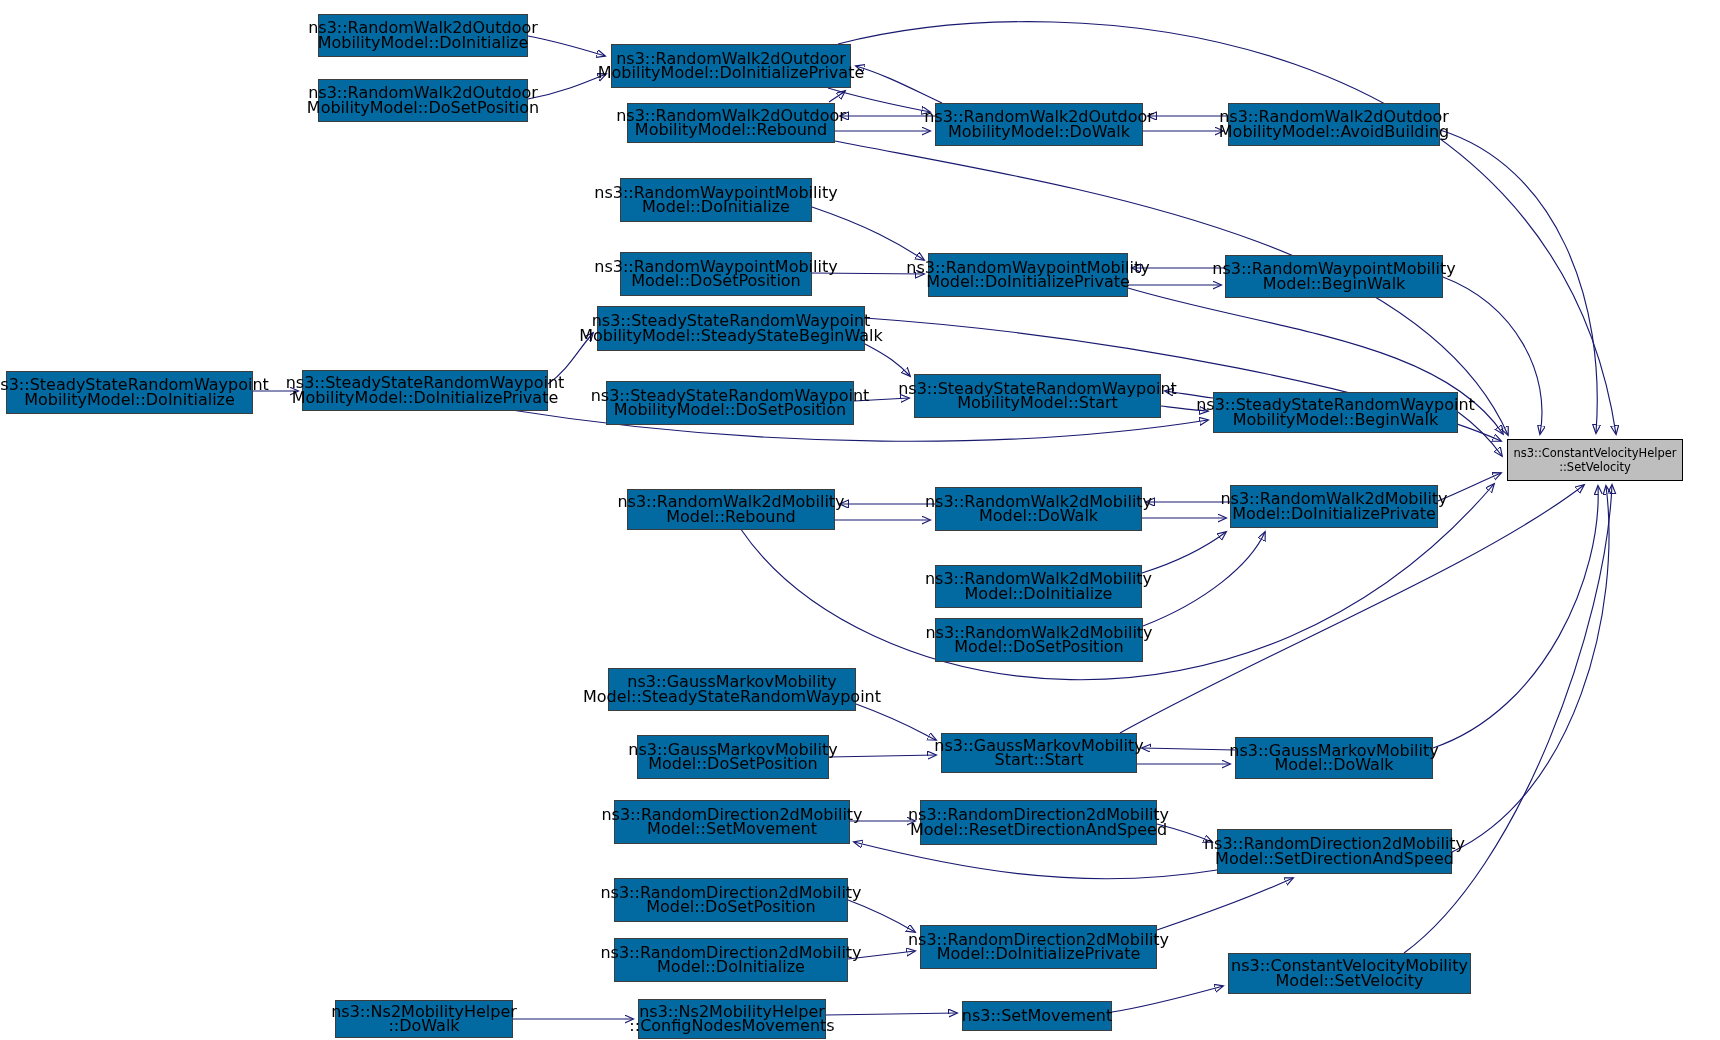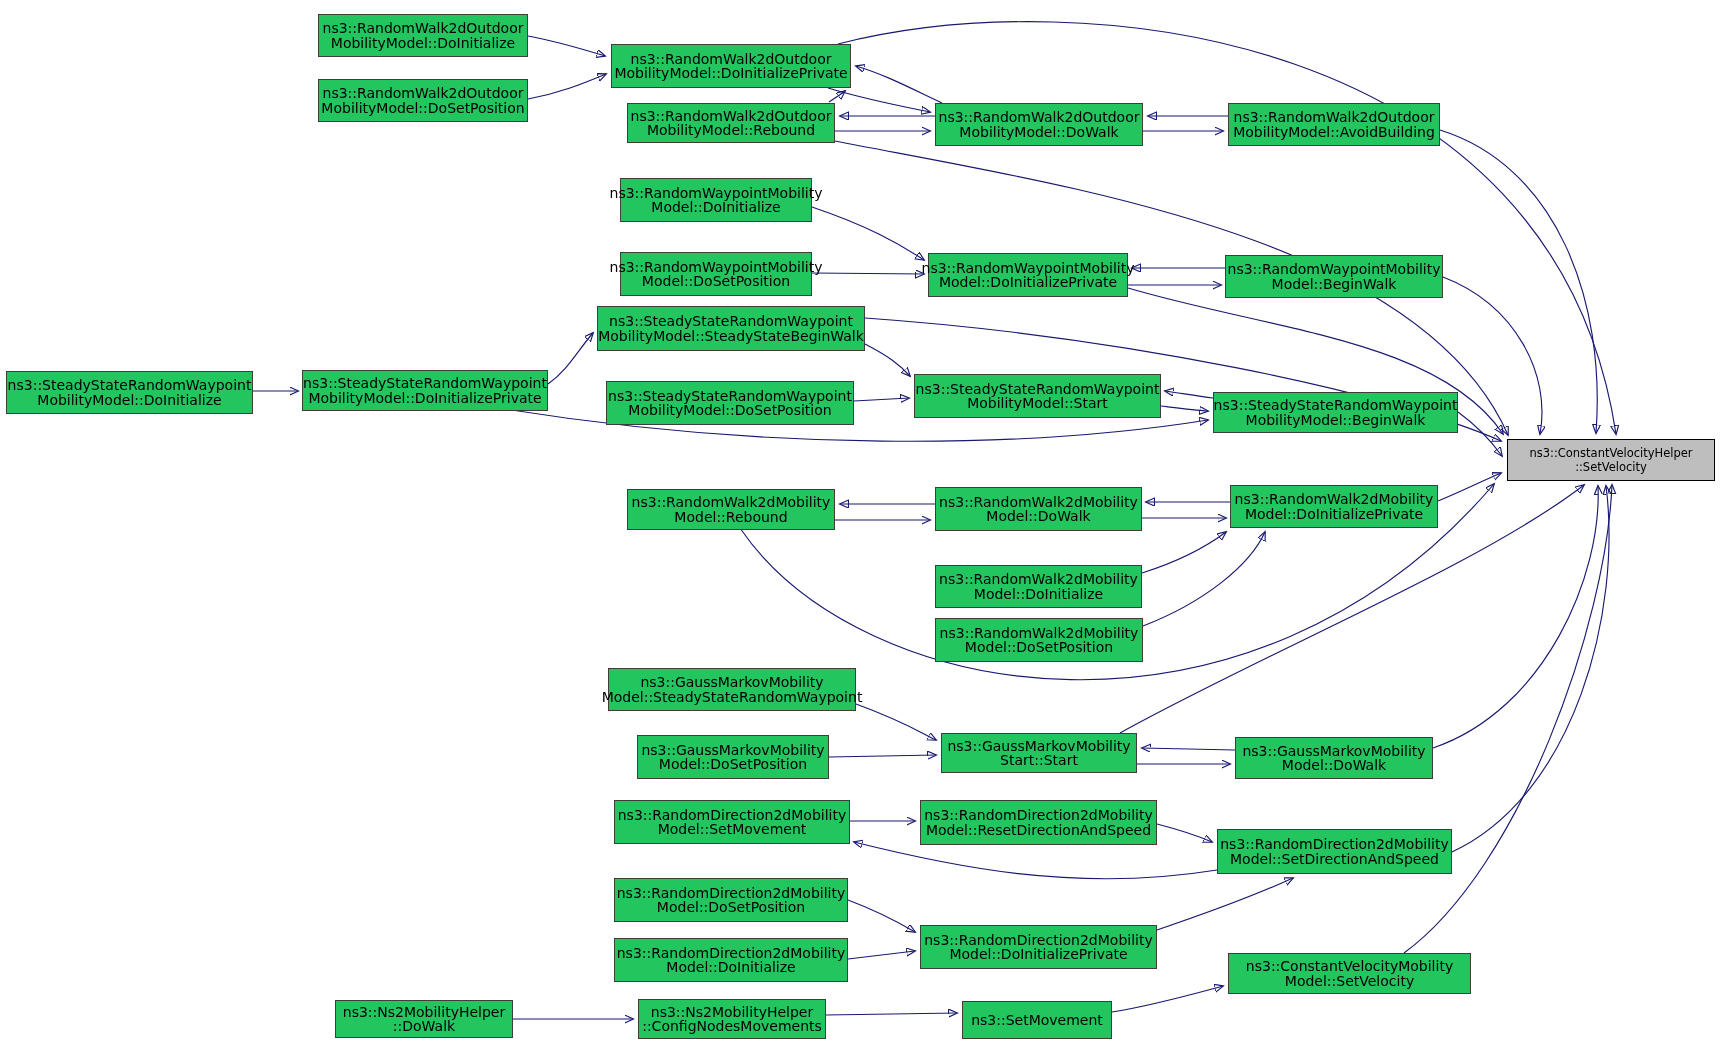--- a/index.html
+++ b/index.html
@@ -4,23 +4,23 @@
 <style>
   html,body{margin:0;padding:0;background:#ffffff;}
   .canvas{
     position:relative;width:1720px;height:1040px;background:#ffffff;
     font-family:"DejaVu Sans","Liberation Sans",sans-serif;overflow:hidden;
   }
   svg.edges{position:absolute;left:0;top:0;z-index:1;}
   svg.edges path{fill:none;stroke:#191970;stroke-width:1.15px;}
   .node{
     position:absolute;box-sizing:border-box;z-index:2;
-    background:#22c55e;border:1.4px solid #3d3d3d;
+    background:#0369a1;border:1.4px solid #3d3d3d;
     display:flex;flex-direction:column;align-items:center;justify-content:center;
-    text-align:center;font-size:14px;line-height:14.5px;color:#000000;white-space:nowrap;
+    text-align:center;font-size:16px;line-height:14.5px;color:#000000;white-space:nowrap;
   }
   .node.target{background:#bebebe;border:1.7px solid #000000;font-size:11.5px;}
 </style>
 </head>
 <body>
 
 <div class="canvas">
 
   <svg class="edges" width="1720" height="1040" viewBox="0 0 1720 1040">
     <defs>
@@ -223,26 +223,26 @@
   </div>
 
   <div class="node" style="left:335px;top:1000px;width:178px;height:38px">
     <span>ns3::Ns2MobilityHelper</span>
     <span>::DoWalk</span>
   </div>
   <div class="node" style="left:638px;top:999px;width:188px;height:40px">
     <span>ns3::Ns2MobilityHelper</span>
     <span>::ConfigNodesMovements</span>
   </div>
-  <div class="node" style="left:962px;top:1001px;width:150px;height:38px">
+  <div class="node" style="left:962px;top:1001px;width:150px;height:30px">
     <span>ns3::SetMovement</span>
   </div>
   <div class="node" style="left:1228px;top:953px;width:243px;height:41px">
     <span>ns3::ConstantVelocityMobility</span>
     <span>Model::SetVelocity</span>
   </div>
 
-  <div class="node target" style="left:1507px;top:439px;width:208px;height:42px">
+  <div class="node target" style="left:1507px;top:439px;width:176px;height:42px">
     <span>ns3::ConstantVelocityHelper</span>
     <span>::SetVelocity</span>
   </div>
 
 </div>
 
 </body></html>

